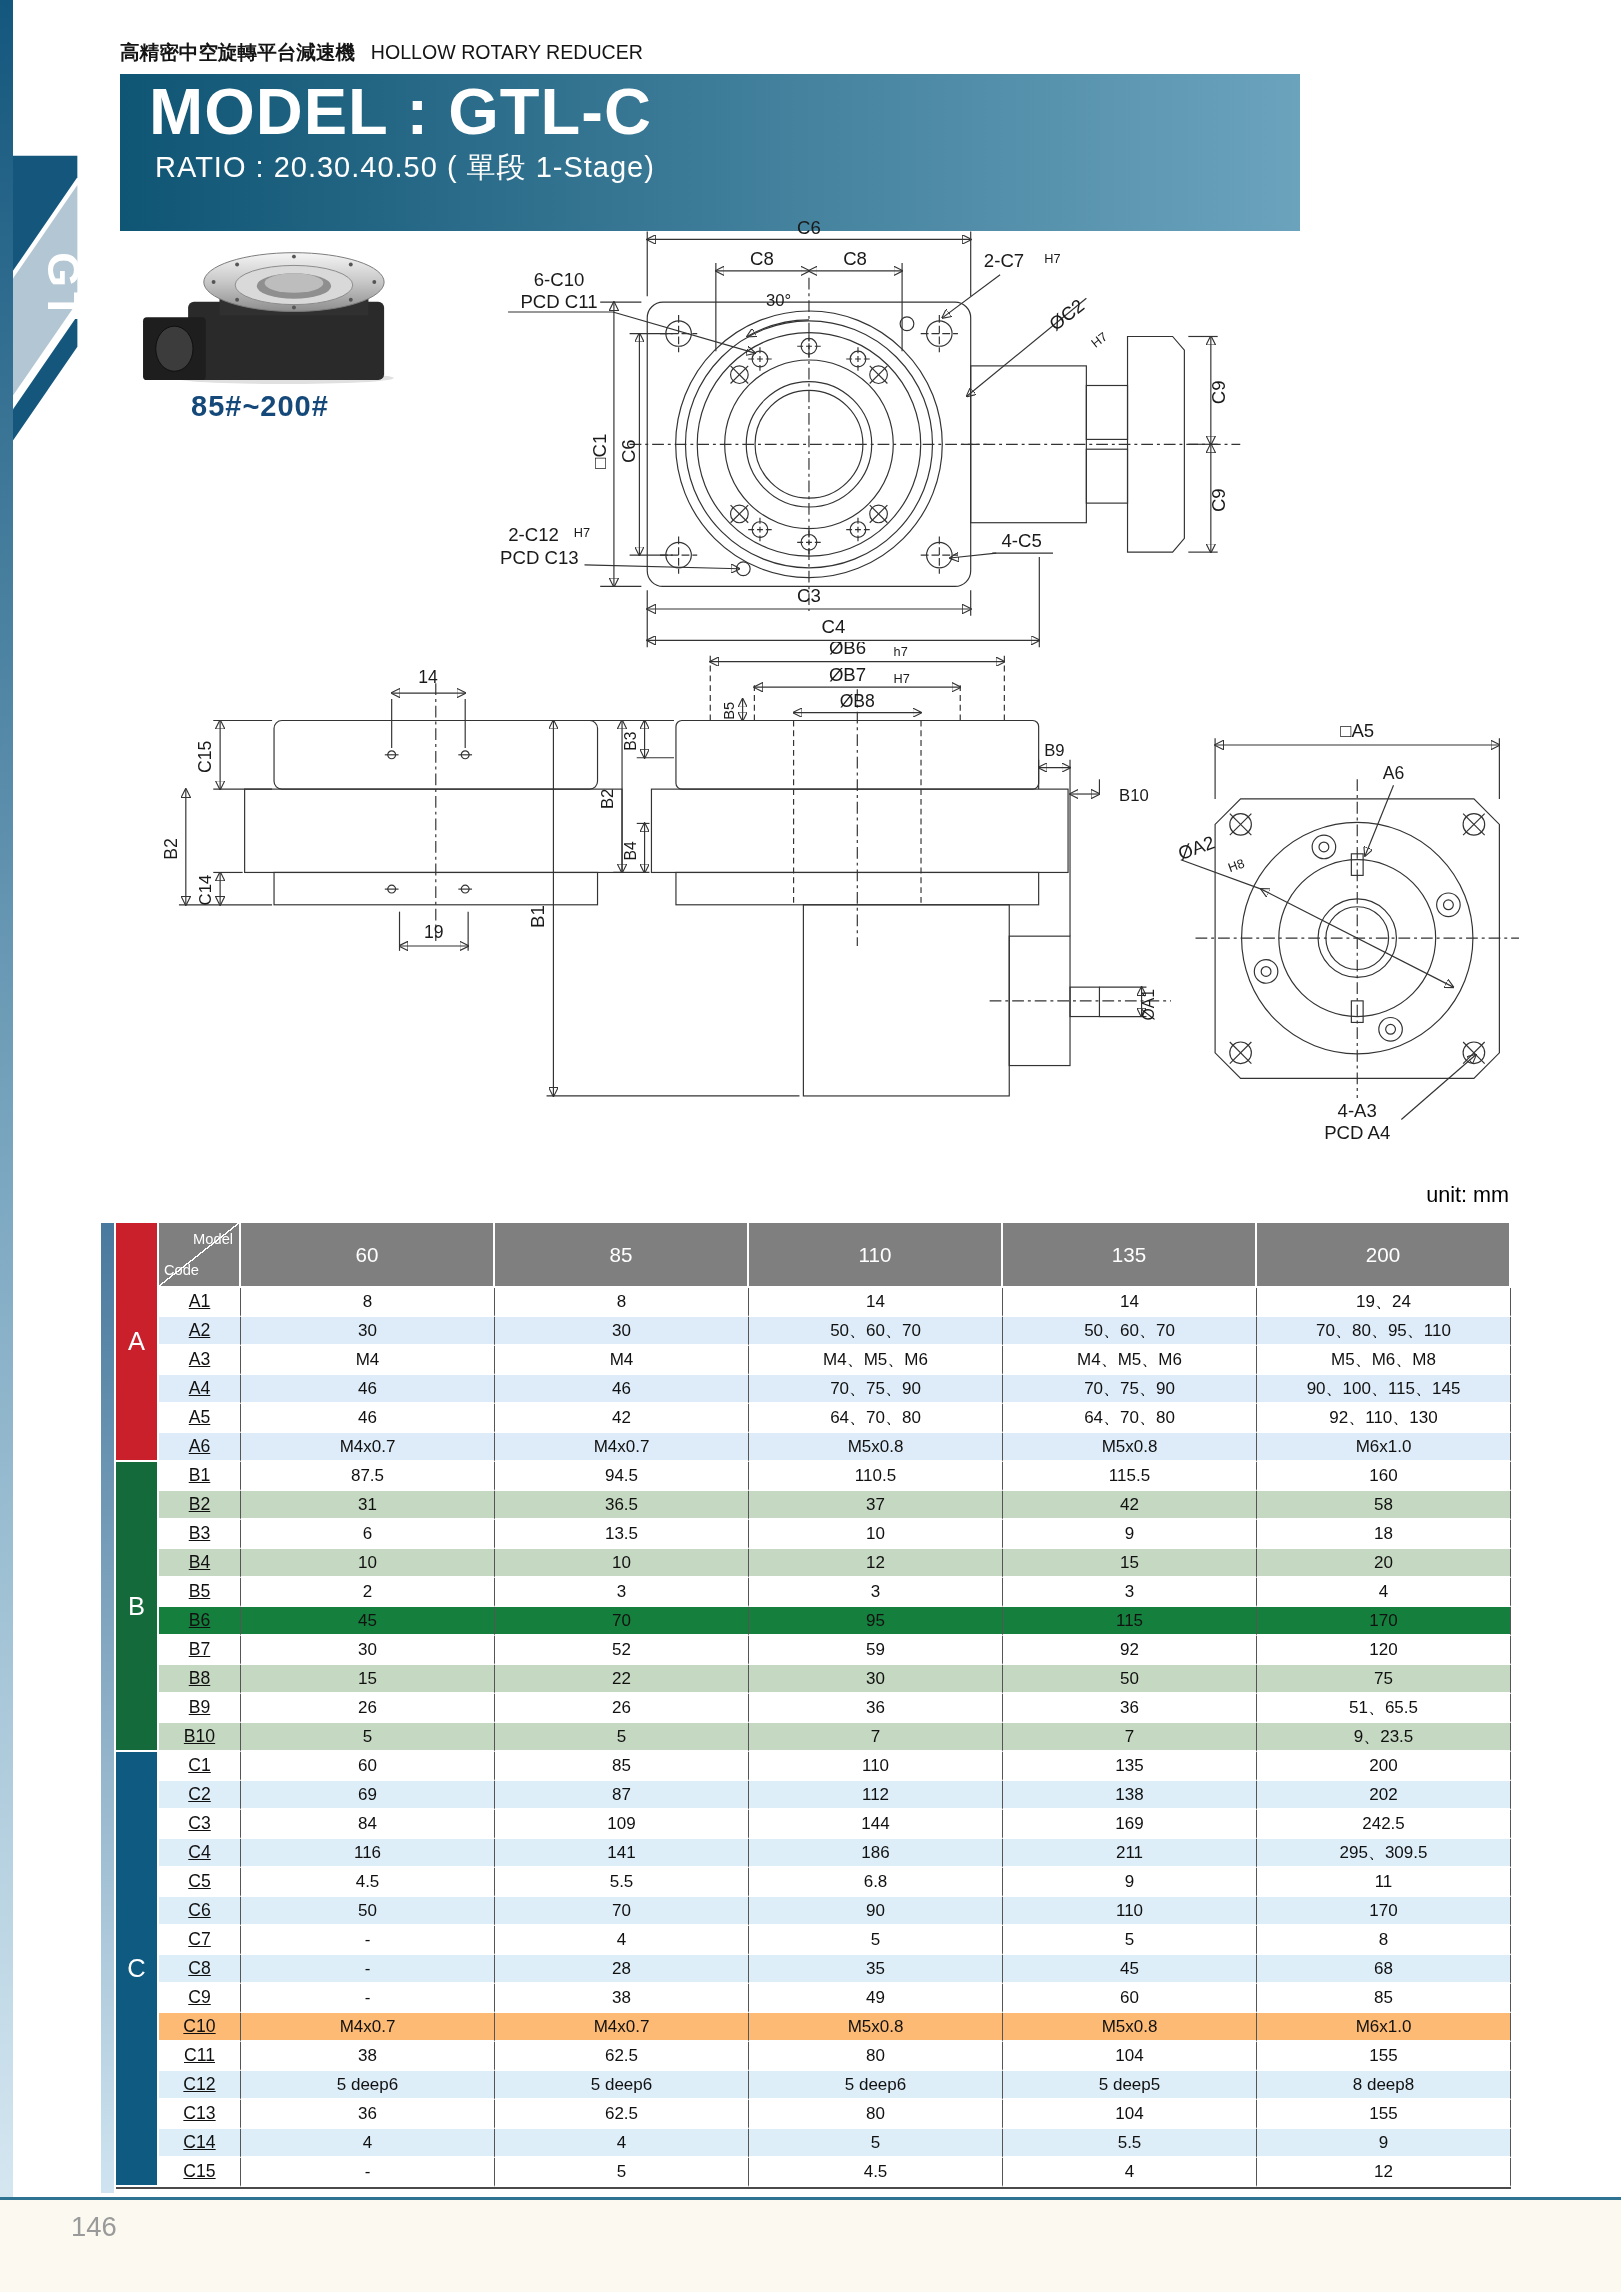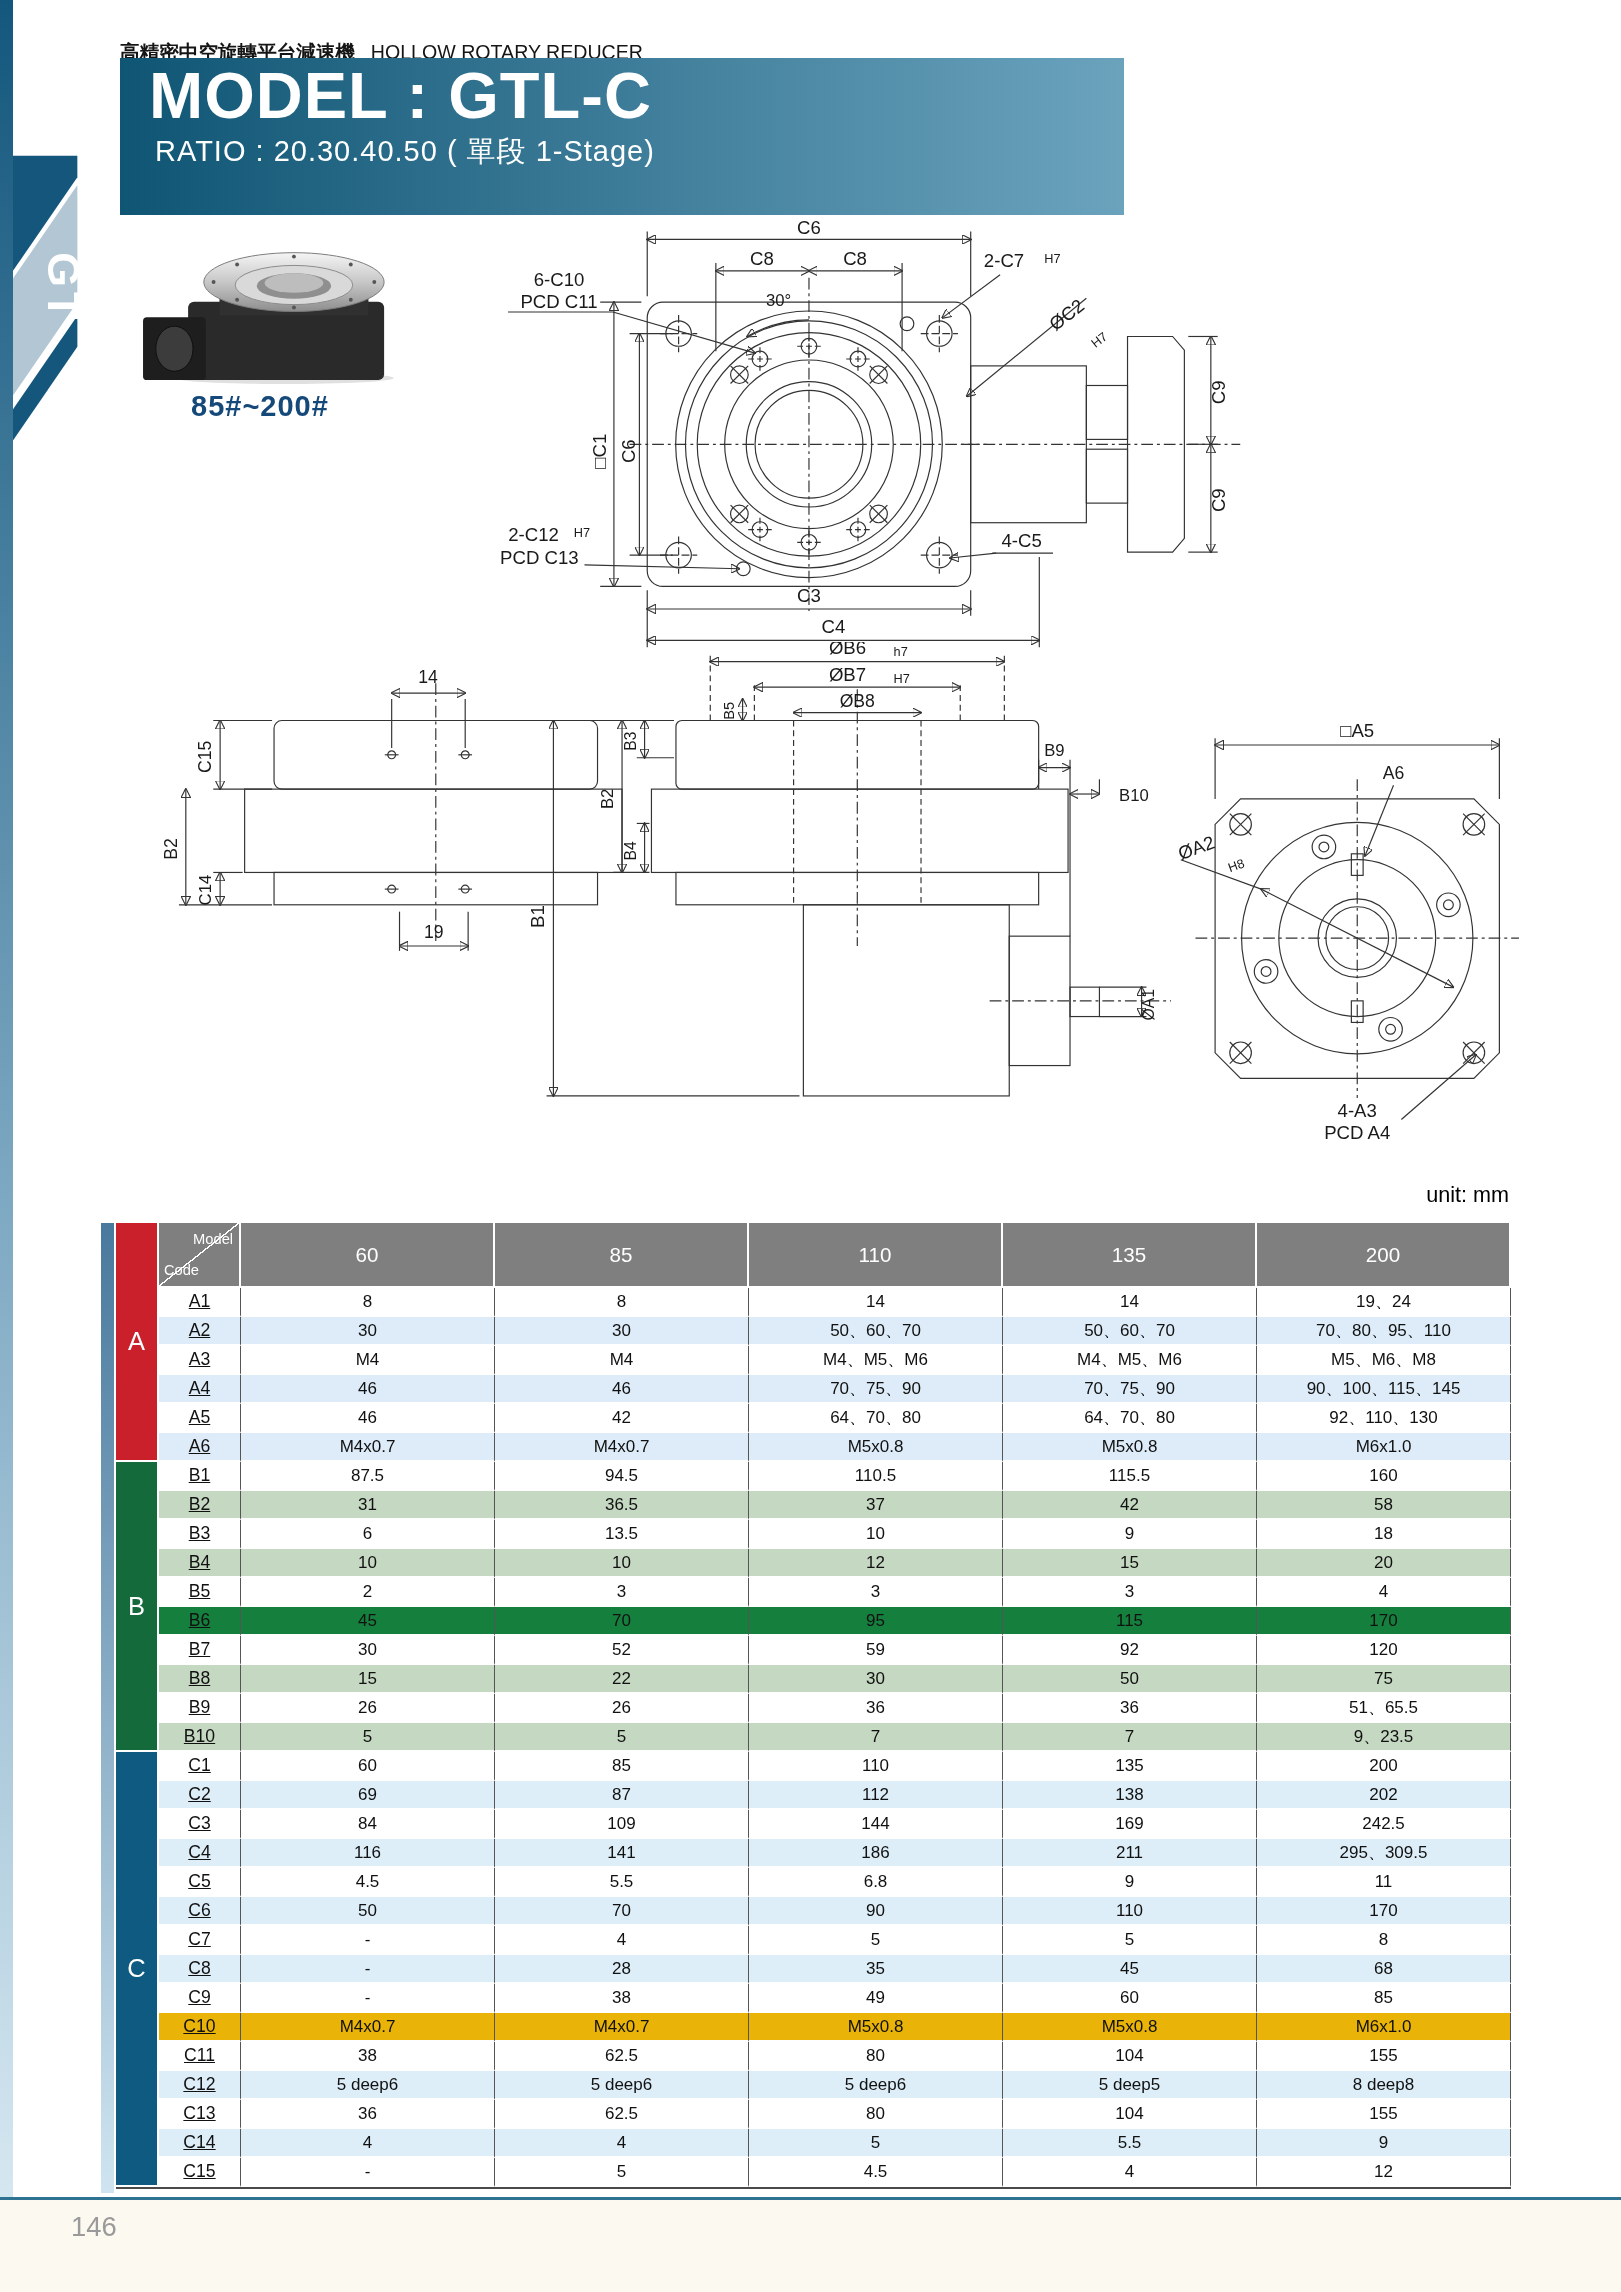--- a/index.html
+++ b/index.html
@@ -2,21 +2,21 @@
 <html style="--banner_start: #0f5574; --banner_end: #6ba3bd; --footer_line: #2e7391; --header_gray: #7f7f7f; --section_a: #c9202b; --section_b: #156a3c; --section_c: #0e5a81; --stripe_blue: #ddecf8; --stripe_green: #c5d8c1;"><head>
 <meta charset="utf-8">
 <style>
   html,body{margin:0;padding:0;background:#e8e8e8;font-family:"Liberation Sans",sans-serif;}
   #page{position:relative;width:1621px;height:2293px;background:#fff;overflow:hidden;margin:0 auto;}
   .abs{position:absolute;}
   #leftstrip{left:0;top:0;width:12.7px;height:2197px;background:linear-gradient(#14577d,#7ea9c2 55%,#d5e7f1);}
   #tablestrip{left:101px;top:1223px;width:12.7px;height:970px;background:linear-gradient(#49799d,#cfe4f0);}
   #tagline{left:120px;top:39px;font-size:19.6px;color:#151515;font-weight:700;white-space:nowrap;}
   #tagline .en{margin-left:15.7px;font-weight:400;text-align:right;}
-  #banner{left:120px;top:58px;width:1004px;height:157px;background:linear-gradient(90deg,var(--banner_start,#0f5574),var(--banner_end,#6ba3bd));color:#fff;}
+  #banner{left:120px;top:74px;width:1180px;height:157px;background:linear-gradient(90deg,var(--banner_start,#0f5574),var(--banner_end,#6ba3bd));color:#fff;}
   #banner .t{margin:3.9px 0 0 29px;font-size:65px;font-weight:600;letter-spacing:1px;line-height:1.05;}
   #banner .r{margin:2px 0 0 35px;font-size:29px;letter-spacing:1px;}
   #caption{left:143px;top:390px;font-size:29px;font-weight:700;color:#15497a;letter-spacing:1px;margin-left:48px;}
   #unit{left:1215px;top:1182px;width:294px;text-align:right;font-size:21.6px;color:#000;}
   #fline{left:0;top:2197px;width:1621px;height:2.9px;background:var(--footer_line,#2e7391);}
   #fband{left:0;top:2200px;width:1621px;height:92px;background:#fbf9f0;}
   #pnum{left:71px;top:2211px;font-size:27.4px;color:#9a9a9a;}
   
   .dwg{position:absolute;}
   .dwg line,.dwg path,.dwg rect,.dwg circle{stroke:#333;fill:none;stroke-width:1.2;}
@@ -573,21 +573,21 @@
           <td class="val">68</td>
         </tr>
         <tr>
           <td class="code">C9</td>
           <td class="val">-</td>
           <td class="val">38</td>
           <td class="val">49</td>
           <td class="val">60</td>
           <td class="val">85</td>
         </tr>
-        <tr style="background: #eab308; margin-top: 42px;">
+        <tr style="background: #fdba74; margin-top: 42px;">
           <td class="code">C10</td>
           <td class="val">M4x0.7</td>
           <td class="val">M4x0.7</td>
           <td class="val">M5x0.8</td>
           <td class="val">M5x0.8</td>
           <td class="val">M6x1.0</td>
         </tr>
         <tr>
           <td class="code">C11</td>
           <td class="val">38</td>

